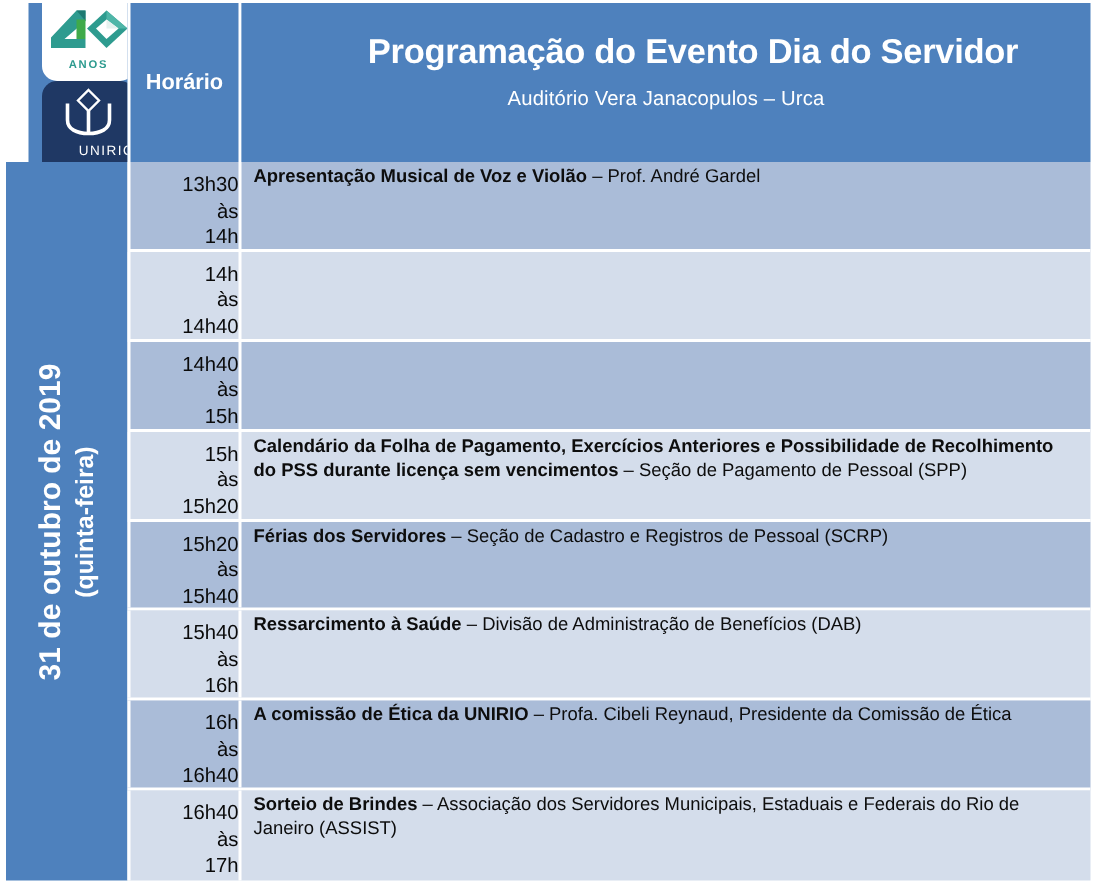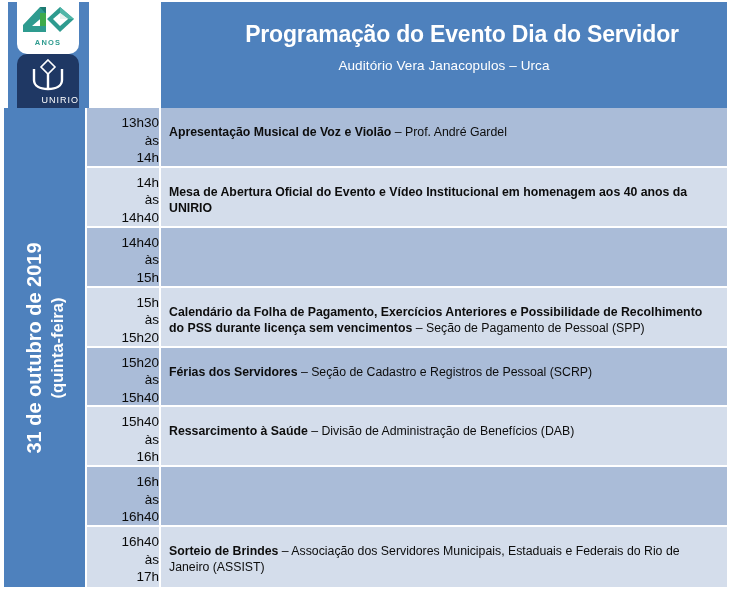--- a/index.html
+++ b/index.html
@@ -12,21 +12,21 @@
     position:absolute;left:4px;top:2px;
     width:729px;height:585px;
     background:#ffffff;
   }
 
   
   .header{
     position:absolute;left:0;top:0;width:723px;height:106px;
   }
   .logo-cell{
-    position:absolute;left:4px;top:0;width:81px;height:106px;
+    position:absolute;left:15px;top:0;width:81px;height:106px;
     background:#4e81bd;
   }
   .logo-40{
     position:absolute;left:9px;top:0px;width:62px;height:52px;
     background:#ffffff;border-radius:0 0 10px 10px;
     box-shadow:0 0 0 0 #fff;
     overflow:hidden;
   }
   .logo-40 svg{display:block;margin:3px auto 0 auto;}
   .logo-unirio{
@@ -93,21 +93,21 @@
 
   .time{
     width:76px;flex:0 0 76px;box-sizing:border-box;
     border-left:2px solid #ffffff;border-right:2px solid #ffffff;
     display:flex;flex-direction:column;align-items:flex-end;
     padding-top:6px;
     color:#0a0a0a;font-size:13.5px;line-height:1.30;
   }
   .desc{
     flex:1 1 auto;box-sizing:border-box;
-    padding:17px 10px 4px 8px;
+    padding:2px 10px 4px 8px;
     color:#0d0d0d;font-size:12.3px;line-height:1.30;
     text-align:left;
   }
   .desc b{font-weight:bold;}
   .desc span.reg{font-weight:normal;}
 </style>
 </head>
 <body>
 
 <div class="sheet">
@@ -135,20 +135,21 @@
         <svg width="40" height="34" viewBox="0 0 40 34">
           <polygon points="20,2 27,9 20,16 13,9" fill="none" stroke="#ffffff" stroke-width="1.6"></polygon>
           <path d="M6,11 L6,22 C6,28 12,31 20,31 C28,31 34,28 34,22 L34,11" fill="none" stroke="#ffffff" stroke-width="2.4"></path>
           <line x1="20" y1="16" x2="20" y2="31" stroke="#ffffff" stroke-width="2.4"></line>
         </svg>
         <div class="uname">UNIRIO</div>
       </div>
 
     </div>
 
+    <div class="hdr-horario">Horário</div>
 
     <div class="hdr-title-cell">
       <div class="hdr-title">Programação do Evento Dia do Servidor</div>
       <div class="hdr-sub">Auditório Vera Janacopulos – Urca</div>
     </div>
 
   </div>
 
   <div class="body-area">
 
@@ -167,21 +168,20 @@
             <div>14h</div>
           </div>
           <div class="desc"><b>Apresentação Musical de Voz e Violão</b><span class="reg"> – Prof. André Gardel</span></div>
         </div>
         <div class="row light" style="height: 59.875px;">
           <div class="time">
             <div>14h</div>
             <div>às</div>
             <div>14h40</div>
           </div>
-          <div class="desc"><b>Mesa de Abertura Oficial do Evento e Vídeo Institucional  em homenagem aos 40 anos da UNIRIO</b></div>
         </div>
         <div class="row dark" style="height: 59.875px;">
           <div class="time">
             <div>14h40</div>
             <div>às</div>
             <div>15h</div>
           </div>
         </div>
         <div class="row light" style="height: 59.875px;">
           <div class="time">
@@ -206,20 +206,21 @@
             <div>16h</div>
           </div>
           <div class="desc"><b>Ressarcimento à Saúde</b><span class="reg"> – Divisão de Administração de Benefícios (DAB)</span></div>
         </div>
         <div class="row dark" style="height: 59.875px;">
           <div class="time">
             <div>16h</div>
             <div>às</div>
             <div>16h40</div>
           </div>
+          <div class="desc"><b>A comissão de Ética da UNIRIO</b><span class="reg"> – Profa. Cibeli Reynaud, Presidente da Comissão de Ética</span></div>
         </div>
         <div class="row light" style="height: 59.875px;">
           <div class="time">
             <div>16h40</div>
             <div>às</div>
             <div>17h</div>
           </div>
           <div class="desc"><b>Sorteio de Brindes</b><span class="reg"> – Associação dos Servidores Municipais, Estaduais e Federais do Rio de Janeiro (ASSIST)</span></div>
         </div>
       </div>

